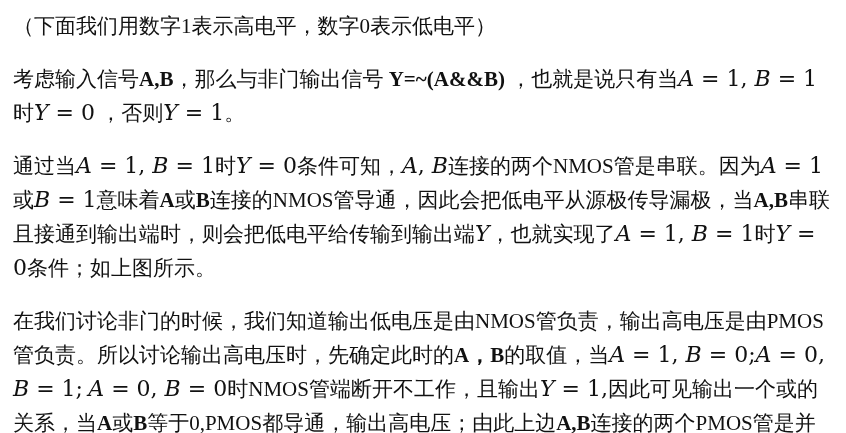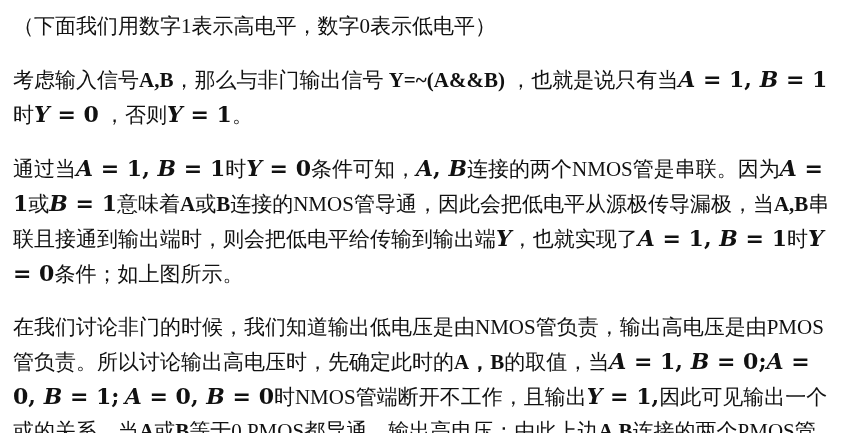--- a/index.html
+++ b/index.html
@@ -32,21 +32,20 @@
   }
   .run-b {
     font-weight: bold;
     font-family: "Liberation Serif", "DejaVu Serif", serif;
     text-align: right;
   }
   .run-m {
     font-family: "DejaVu Serif", "Liberation Serif", serif;
     font-size: 22px;
     white-space: normal;
-    font-weight: bold;
   }
   .run-m .mvar {
     font-style: italic;
   }
 </style>
 </head>
 <body>
 
 <main class="doc">
   <p class="para"><span class="run-n">（下面我们用数字1表示高电平，数字0表示低电平）</span></p>

